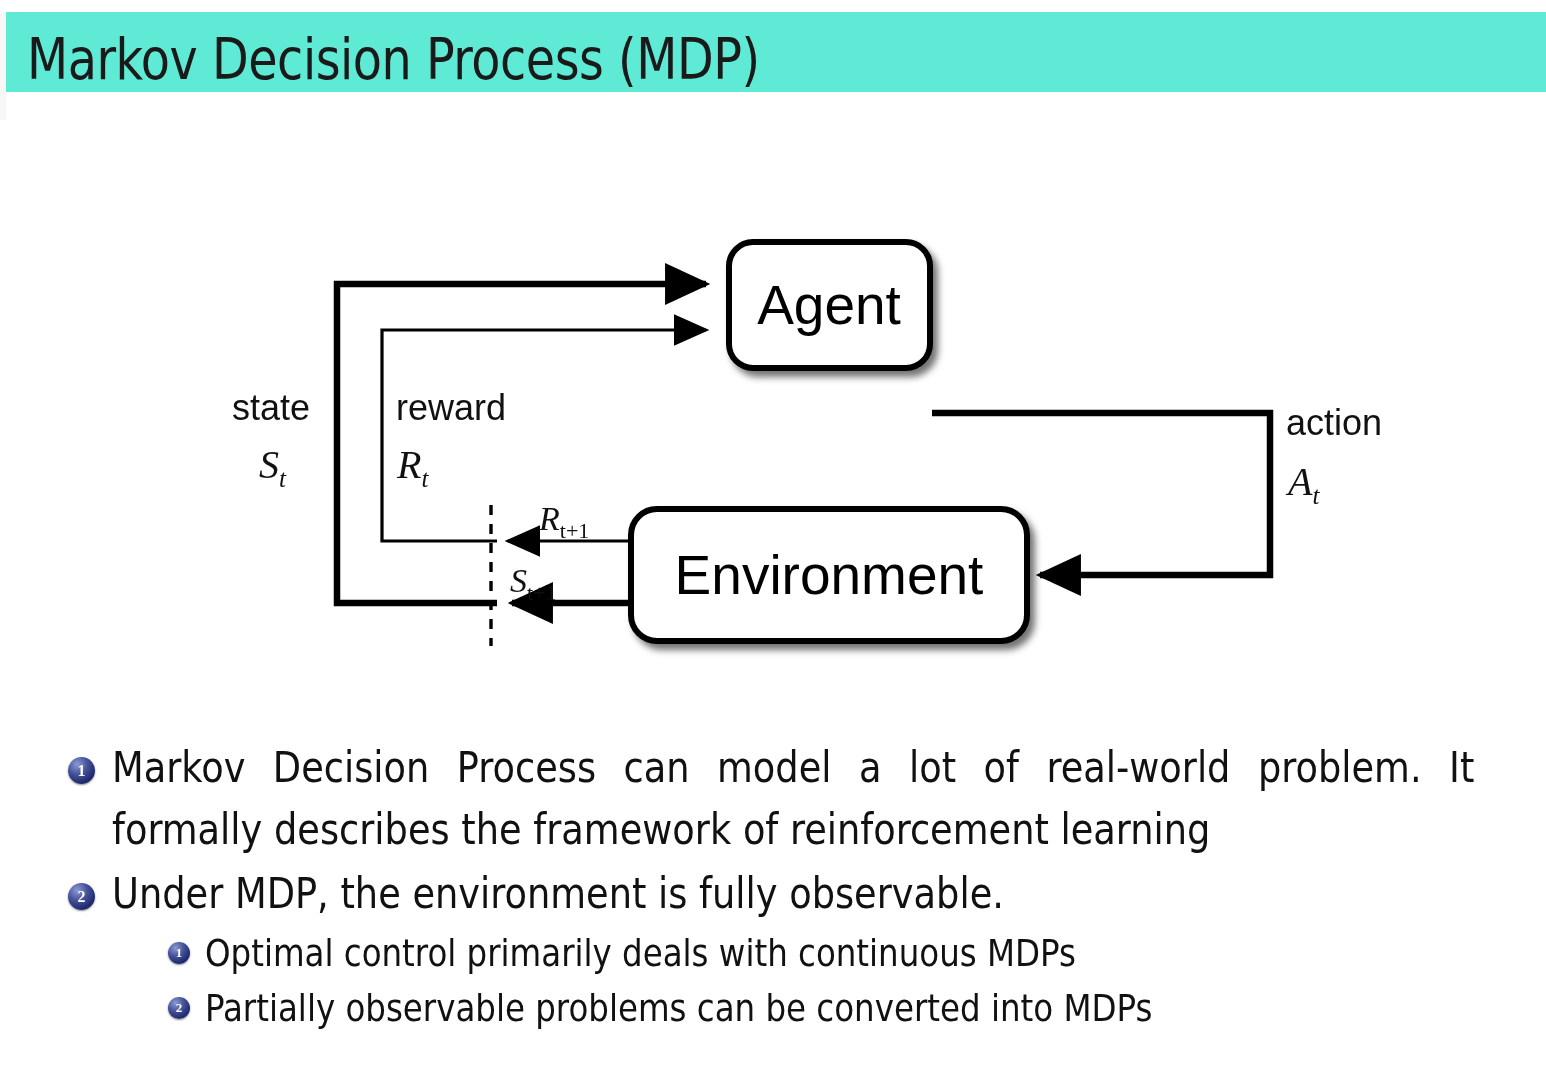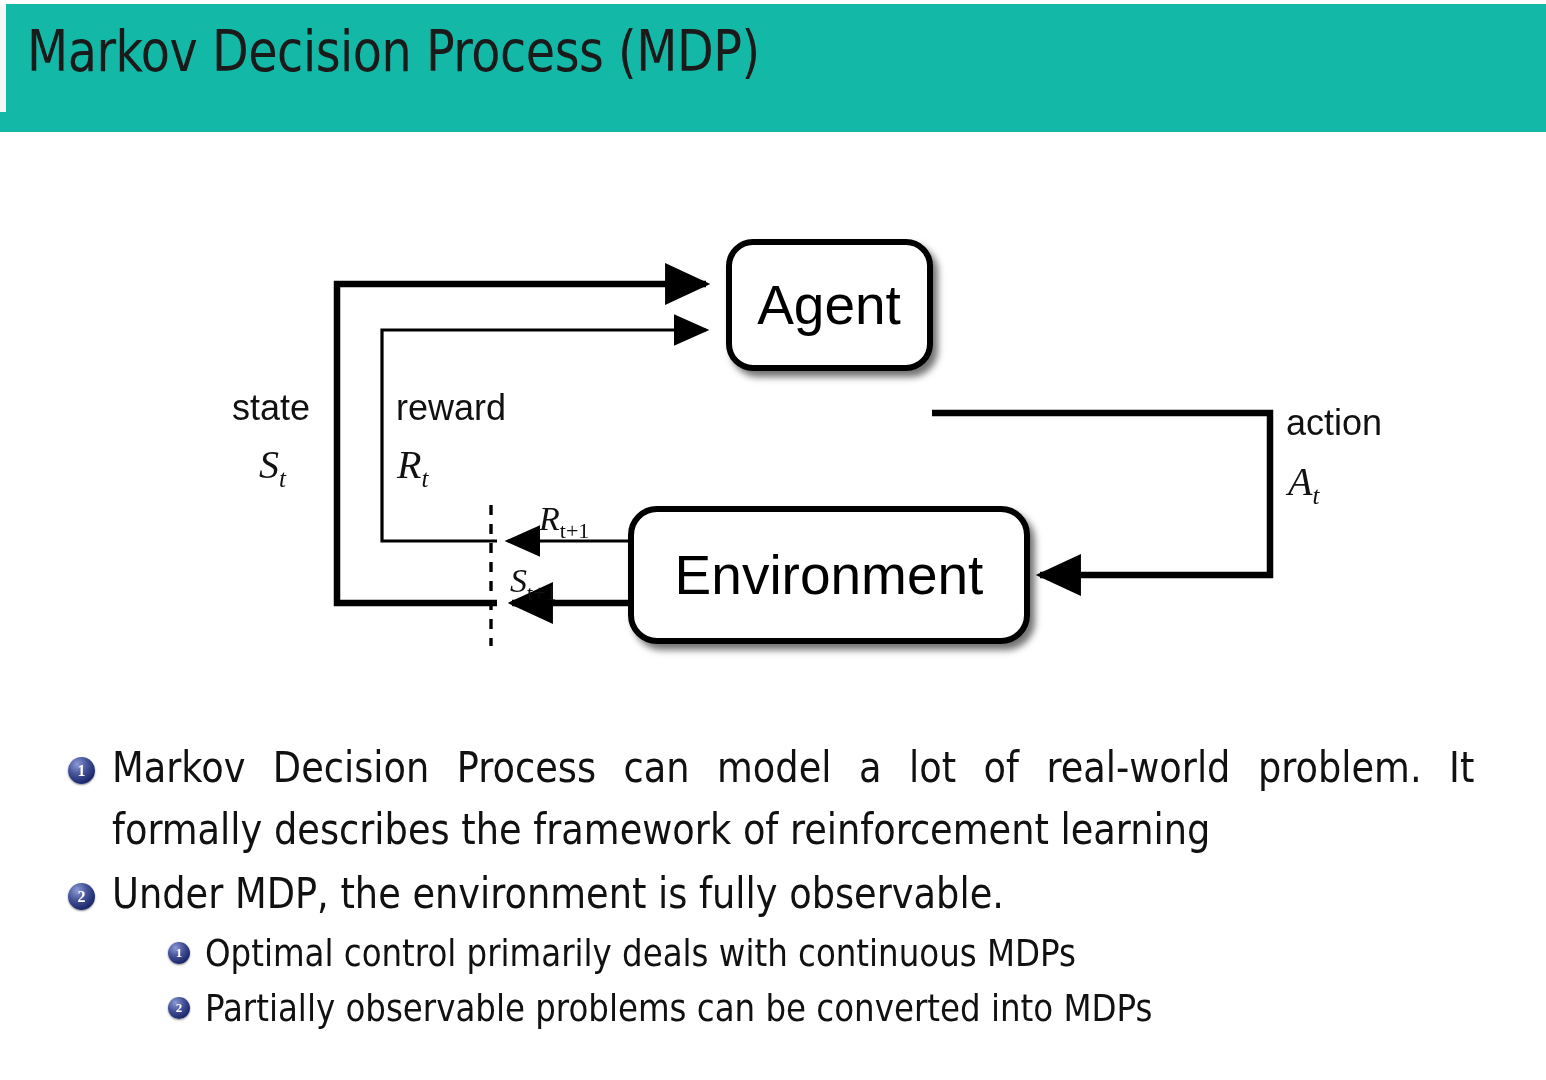--- a/index.html
+++ b/index.html
@@ -12,24 +12,24 @@
     height: 1080px;
     position: relative;
     overflow: hidden;
     font-family: "Liberation Sans", sans-serif;
     -webkit-font-smoothing: antialiased;
   }
 
   
   #slide-header {
     position: absolute;
-    left: 0; top: 4px;
-    width: 1546px;
-    height: 128px;
-    background: #14b8a6;
+    left: 0; top: 12px;
+    width: 1546px;
+    height: 80px;
+    background: #5eead4;
   }
   #slide-header-accent {
     position: absolute;
     left: 0; top: 0;
     width: 6px;
     height: 108px;
     background: #f7f7f7;
   }
   #slide-title {
     position: absolute;

